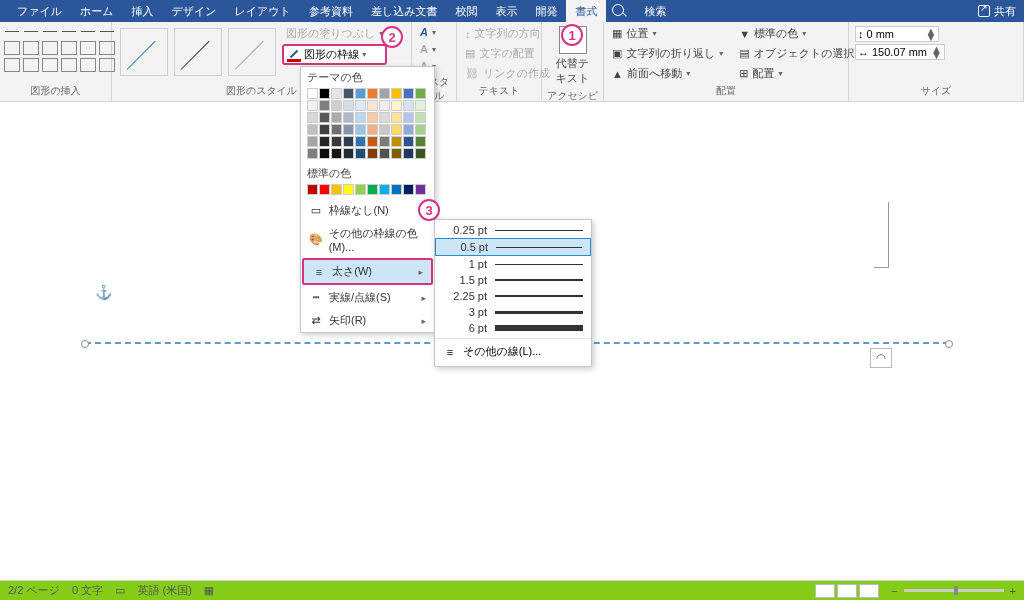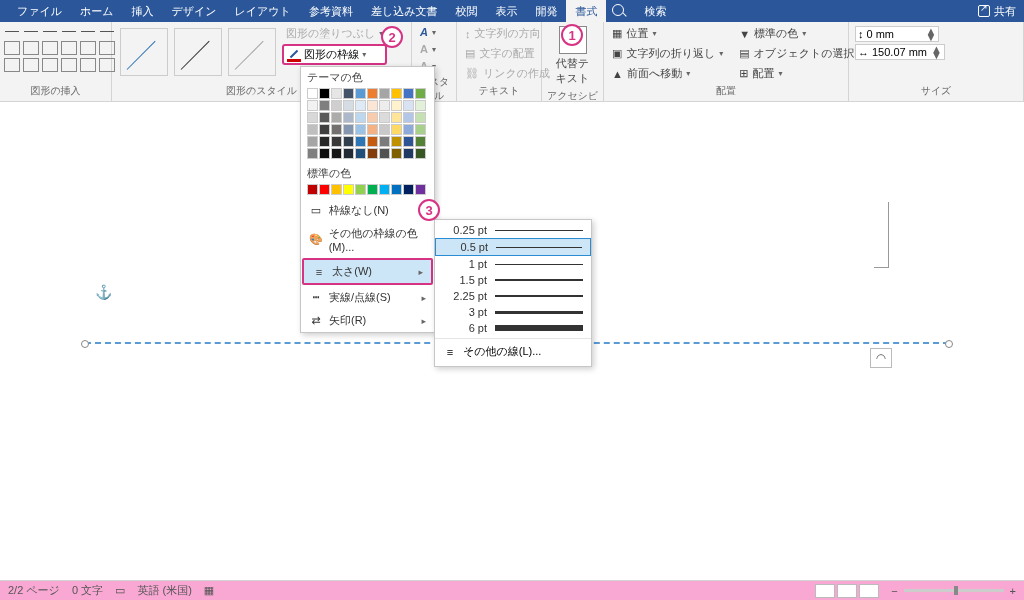--- a/index.html
+++ b/index.html
@@ -64,21 +64,21 @@
 
 .weight-menu{position:absolute;left:434px;top:219px;width:158px;background:#fff;border:1px solid #c6c6c6;box-shadow:2px 2px 6px rgba(0,0,0,.2);z-index:11;padding:2px 0;}
 .w-row{display:flex;align-items:center;gap:8px;padding:2px 8px;font-size:11px;color:#333;}
 .w-row.hl{background:#cde6f7;border:1px solid #2a8dd4;}
 .w-label{width:44px;text-align:right;}
 .w-line{flex:1;height:0;border-top:var(--w) solid #333;}
 .w-more{display:flex;align-items:center;gap:6px;padding:5px 8px;border-top:1px solid #e5e5e5;margin-top:2px;}
 
 .callout{position:absolute;width:22px;height:22px;border:2px solid #d63384;border-radius:50%;background:#fff;color:#d63384;font-weight:bold;display:flex;align-items:center;justify-content:center;font-size:13px;z-index:20;}
 
-.statusbar{position:absolute;bottom:0;left:0;right:0;height:20px;background:#f9a8d4;border-top:1px solid #d4d4d4;display:flex;align-items:center;padding:0 8px;gap:12px;font-size:10px;color:#555;}
+.statusbar{position:absolute;bottom:0;left:0;right:0;height:20px;background:#84cc16;border-top:1px solid #d4d4d4;display:flex;align-items:center;padding:0 8px;gap:12px;font-size:10px;color:#555;}
 .statusbar .spacer{flex:1;}
 .view-btns{display:flex;gap:2px;}
 .view-btn{width:20px;height:14px;border:1px solid #bbb;background:#fff;}
 .zoom{display:flex;align-items:center;gap:6px;}
 .zoom-track{width:100px;height:3px;background:#ccc;position:relative;}
 .zoom-thumb{position:absolute;left:50%;top:-3px;width:4px;height:9px;background:#888;}
 </style>
 </head>
 <body>
 

